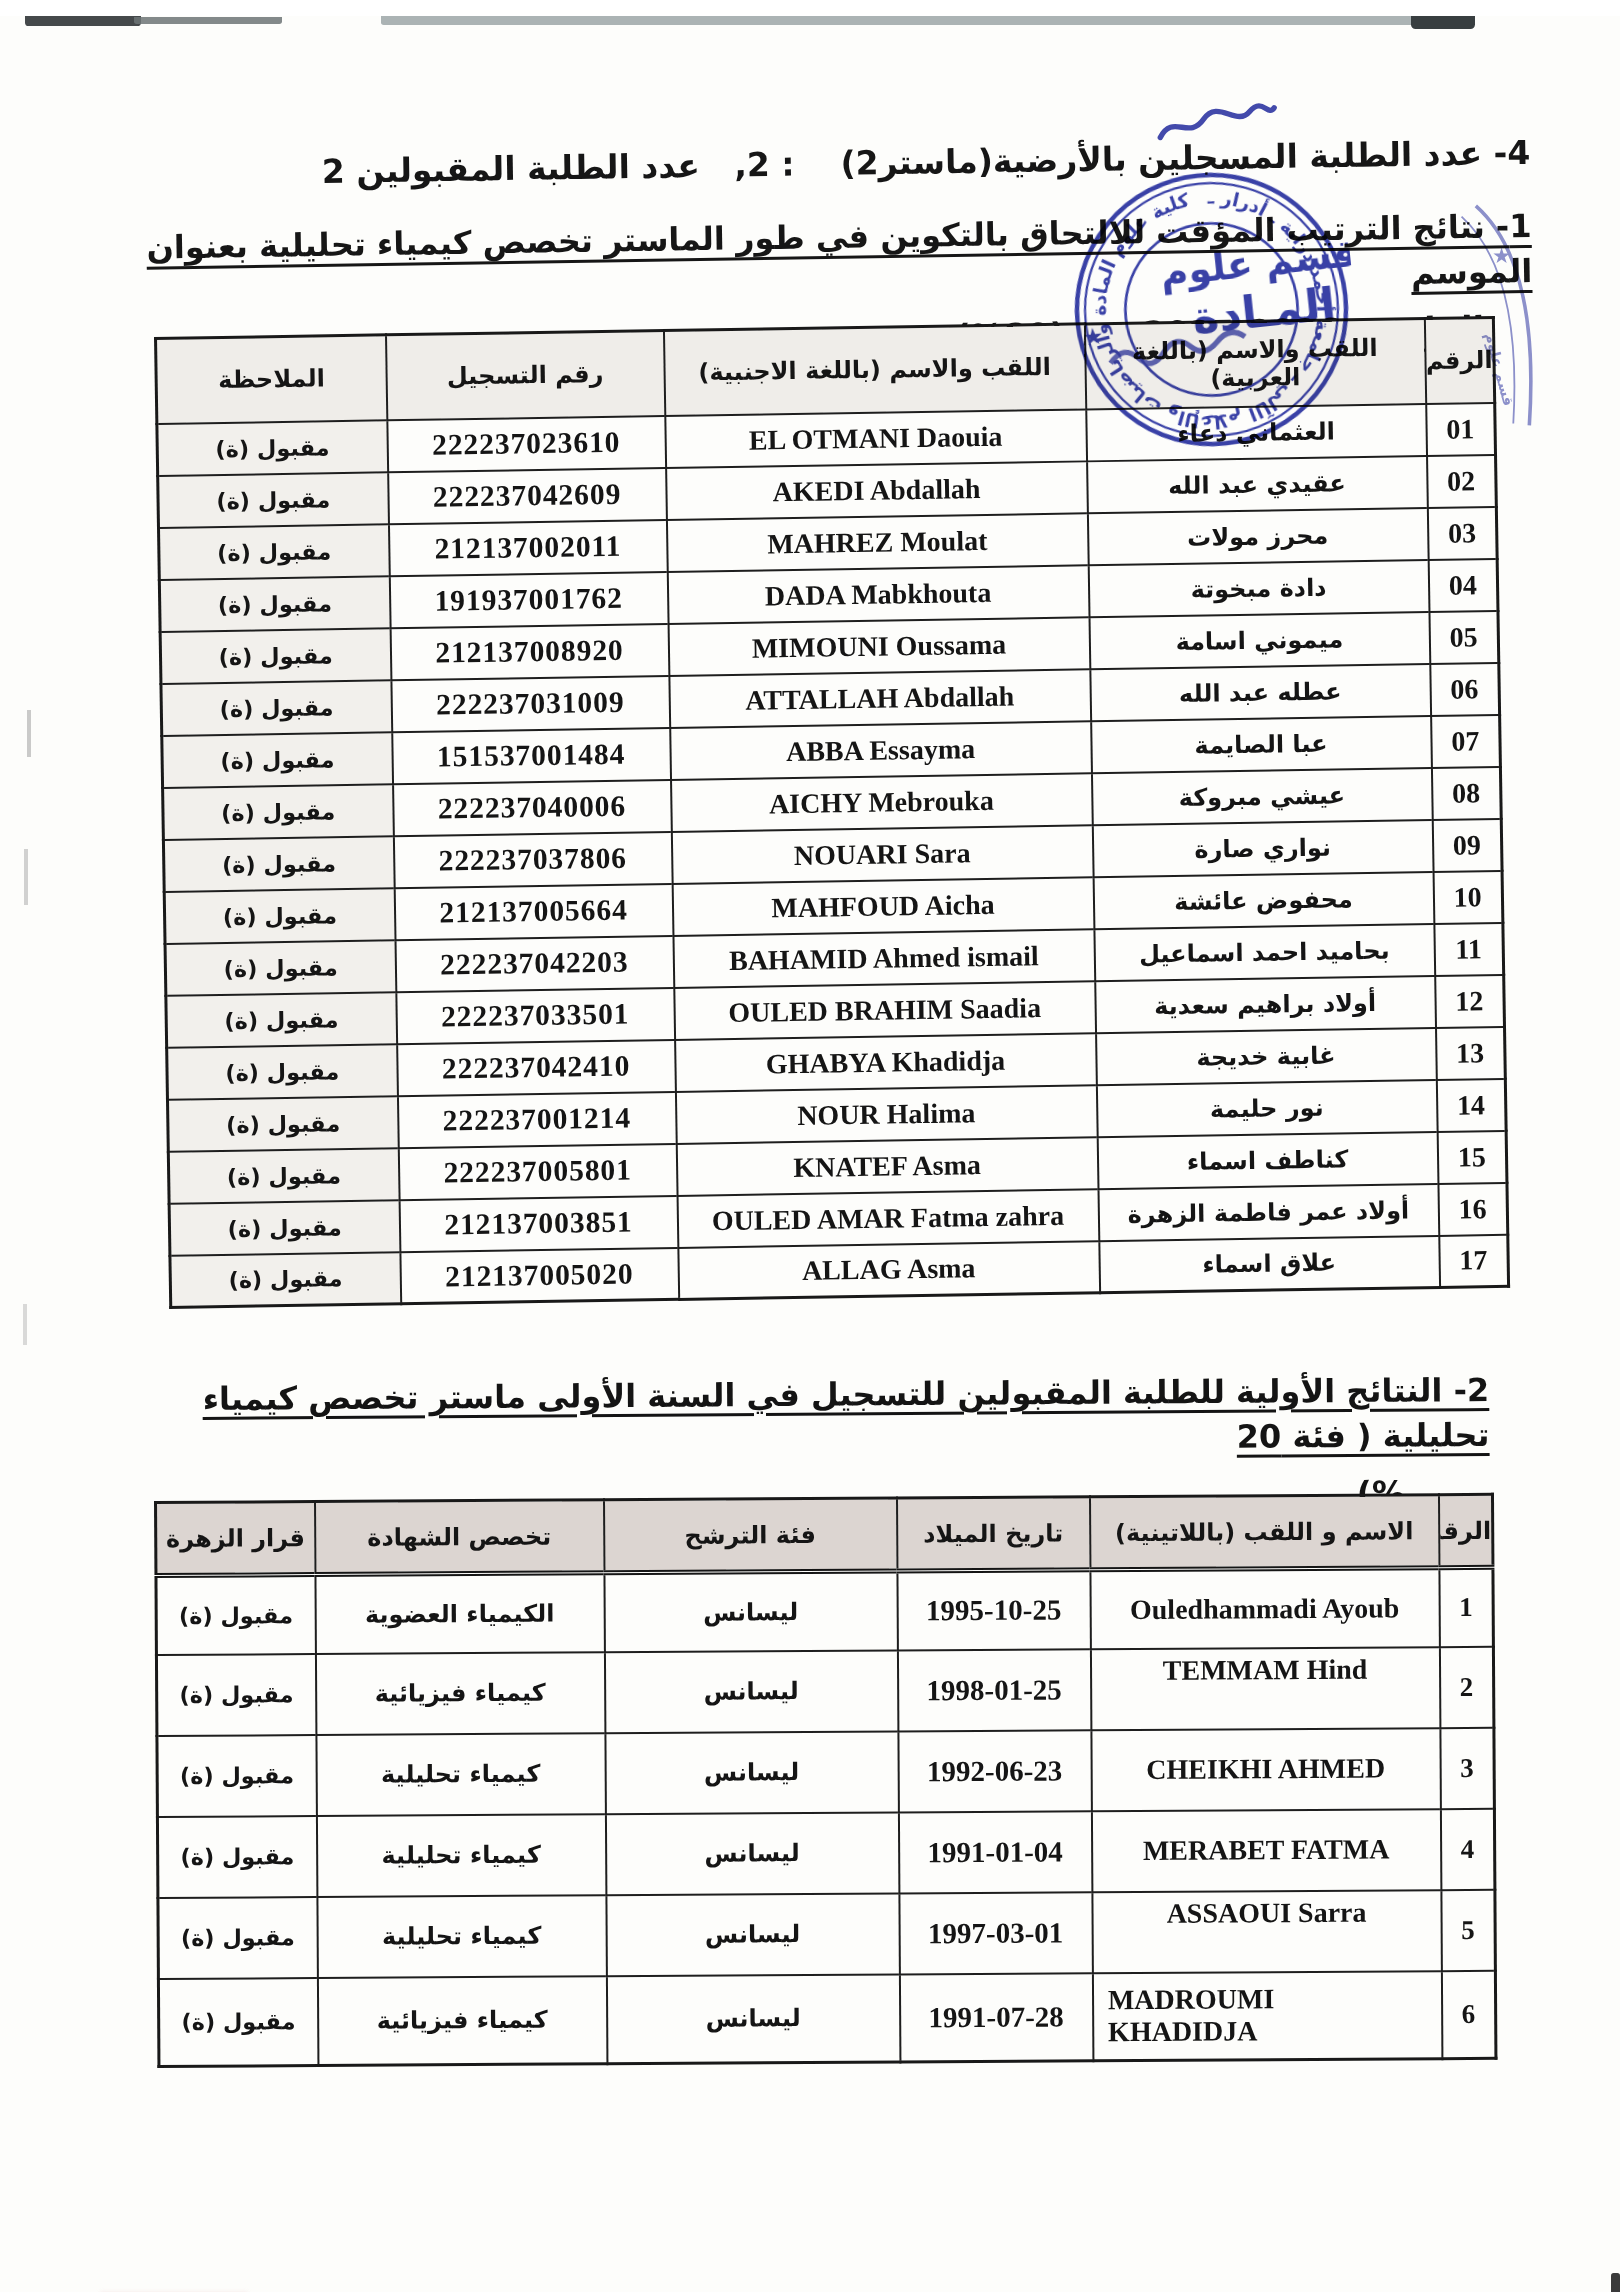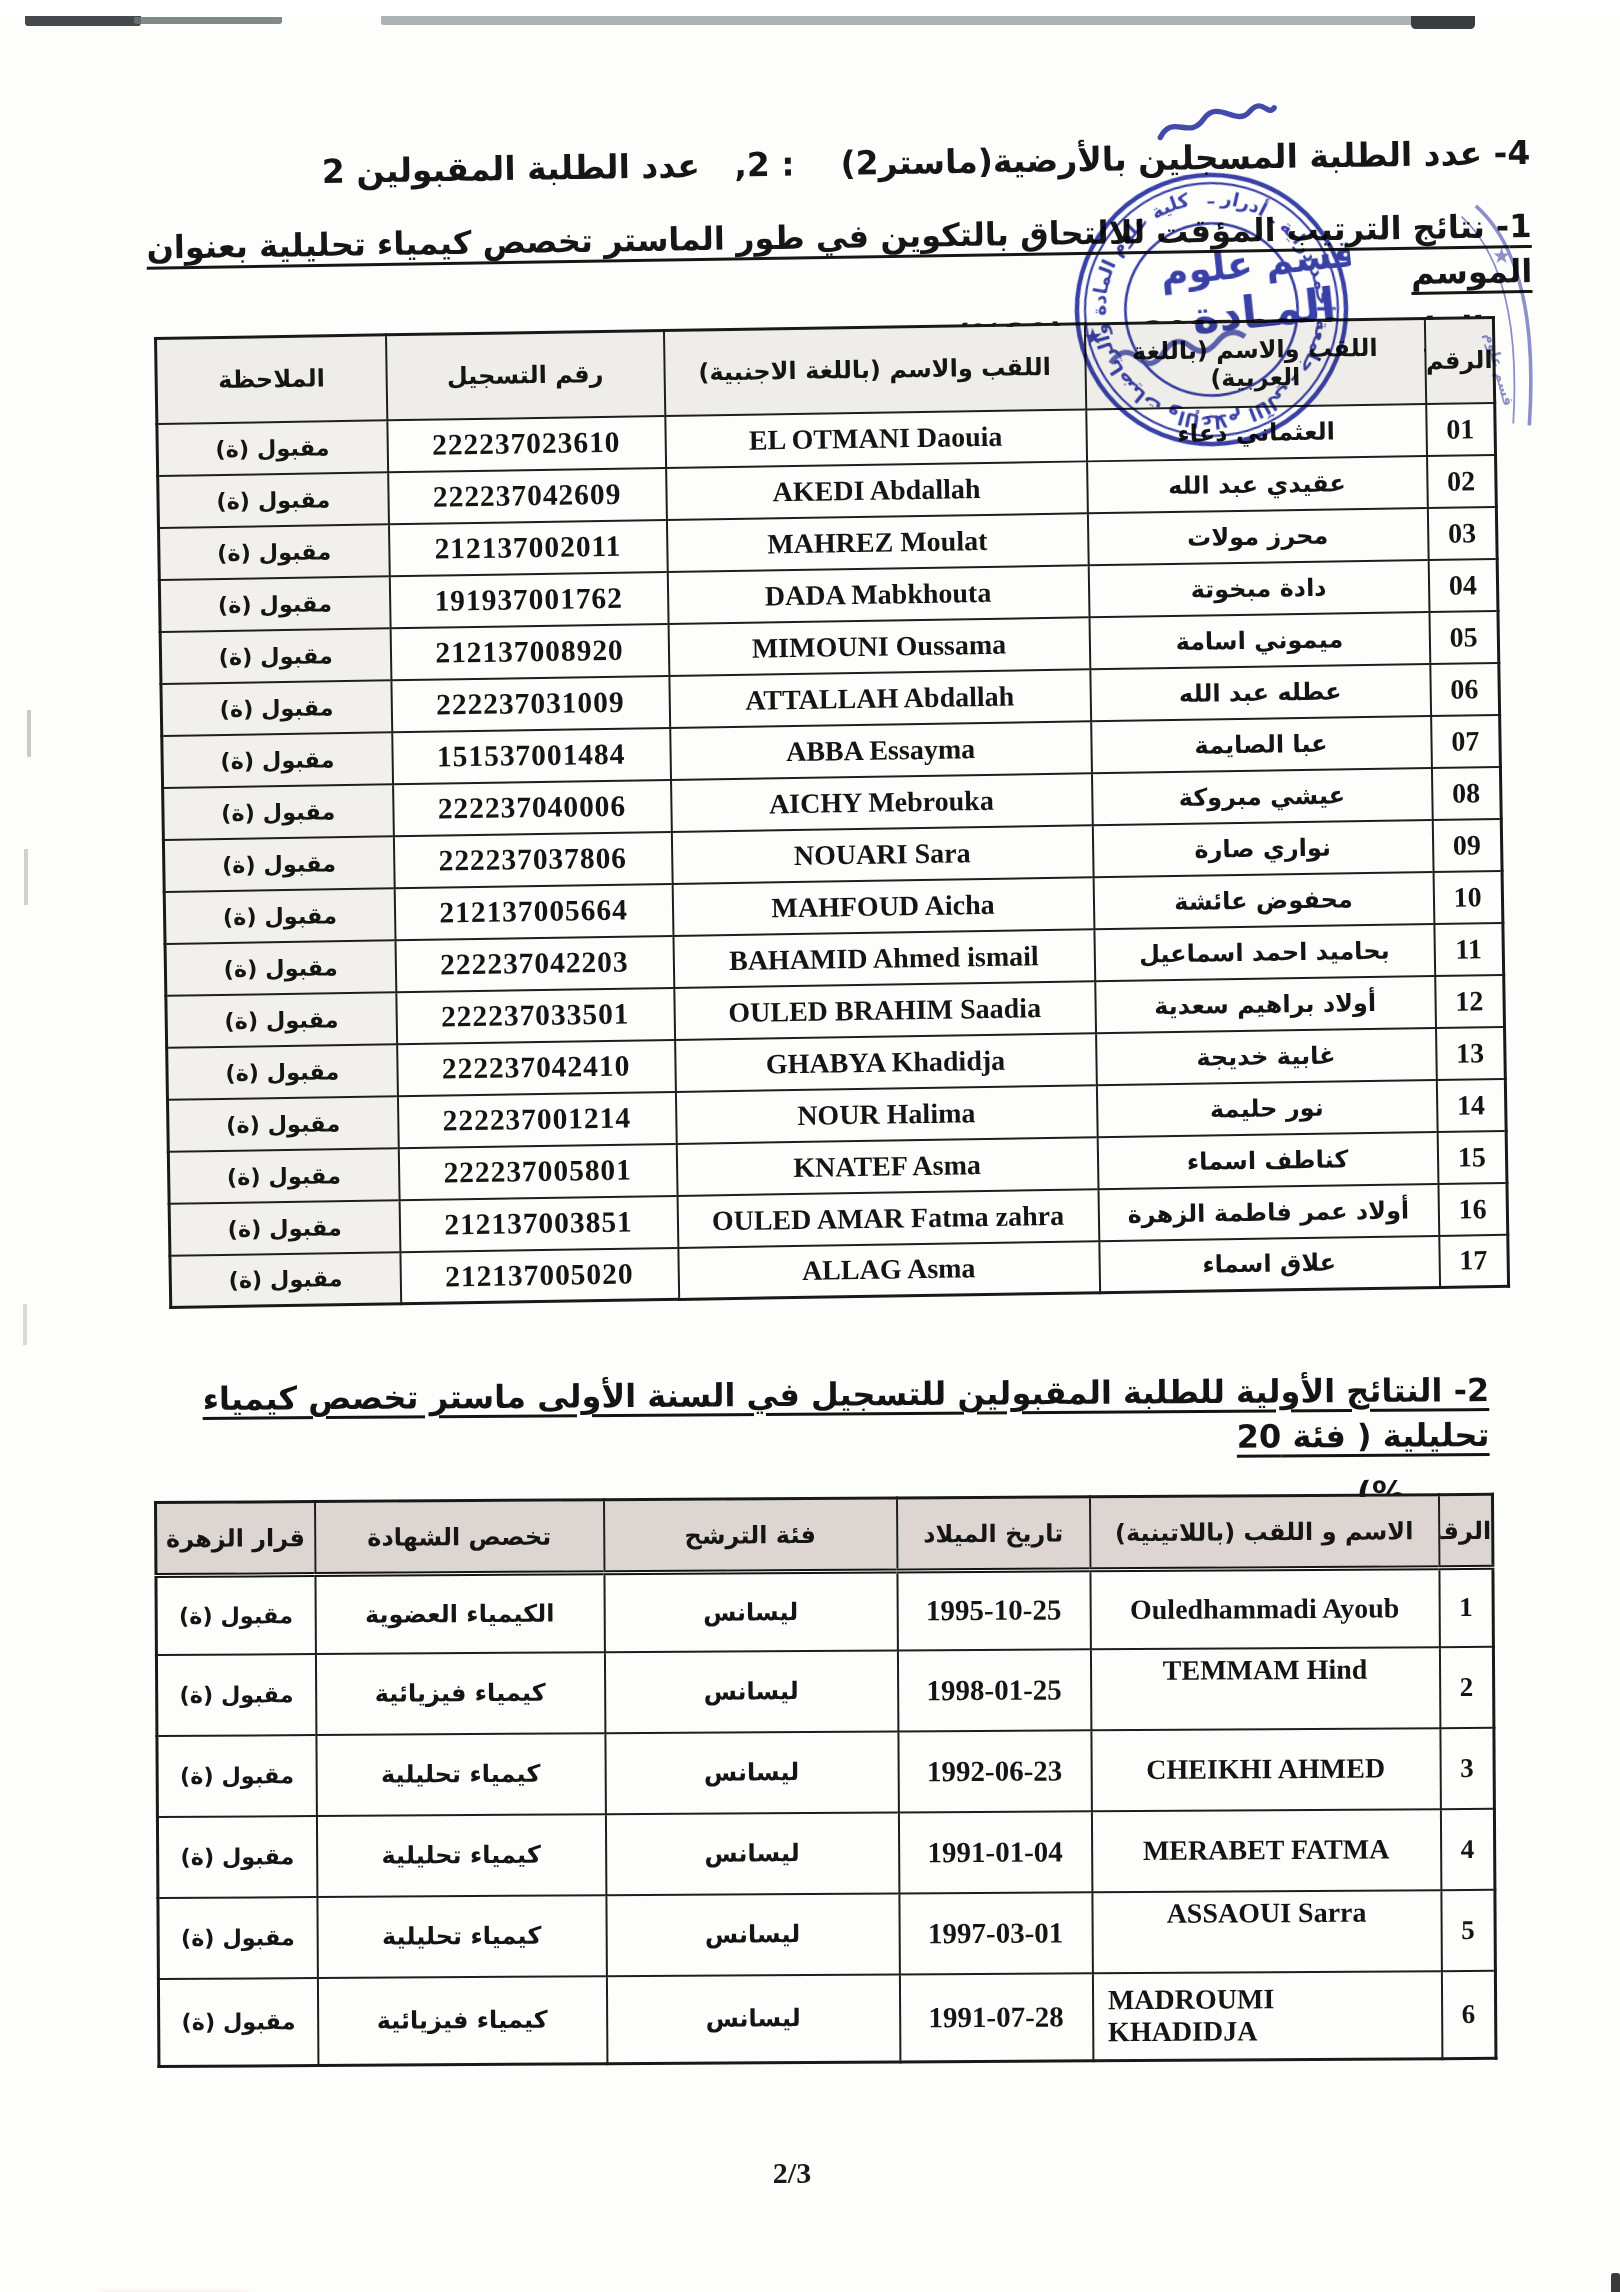--- a/index.html
+++ b/index.html
@@ -349,15 +349,14 @@
     <path d="M 42 208 q 16 -20 32 -2 q 14 15 28 -4 q 15 -19 31 -3 q 14 13 29 -2 q 16 -17 32 -3" fill="none" stroke="#2e36a5" stroke-width="6" opacity=".8"></path>
   </svg>
 
   <svg class="stamp2" viewBox="0 0 120 260">
     <path d="M 20 6 q 72 64 60 246" fill="none" stroke="#2e36a5" stroke-width="4"></path>
     <path d="M 4 18 q 68 62 58 232" fill="none" stroke="#2e36a5" stroke-width="2"></path>
     <text x="38" y="70" font-size="24" fill="#2e36a5">★</text>
     <text x="30" y="150" font-size="16" font-weight="bold" fill="#2e36a5" transform="rotate(75 30 150)">قسم علوم</text>
   </svg>
 
-  <div class="footer">2/3</div>
 </div>
 
 
 </body></html>

